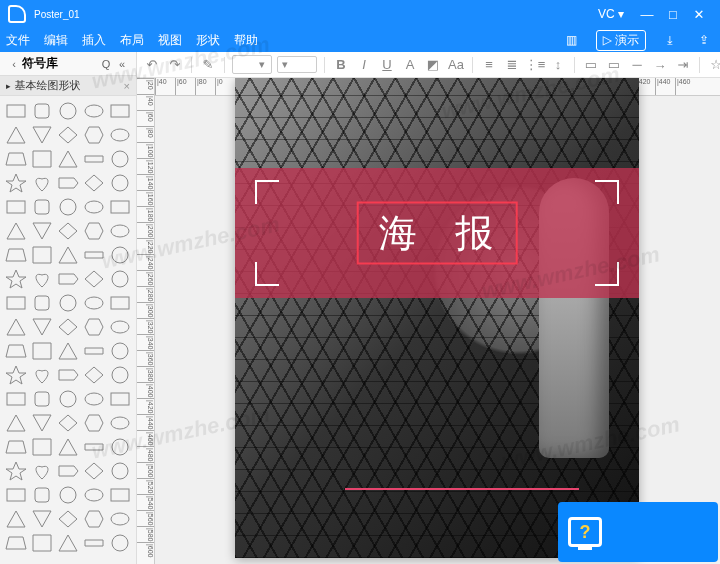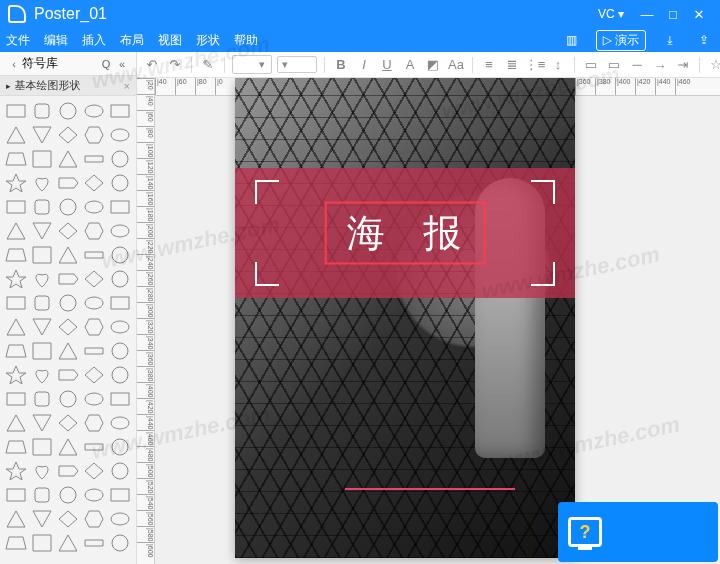--- a/index.html
+++ b/index.html
@@ -1,35 +1,35 @@
 <!DOCTYPE html>
 <html><head>
 <meta charset="utf-8">
 <style>
 * { margin: 0; padding: 0; box-sizing: border-box; user-select: none; }
 body { width: 720px; height: 564px; font-family: "Microsoft YaHei", sans-serif; font-size: 12px; background: #fff; overflow: hidden; position: relative; }
 
 .titlebar { height: 28px; background: #1a8cff; display: flex; align-items: center; color: #fff; padding: 0 8px; }
 .titlebar .logo { width: 18px; height: 18px; border: 2px solid #fff; border-radius: 3px 10px 3px 3px; margin-right: 8px; }
-.titlebar .title { font-size: 16px; flex: 0 0 auto; }
+.titlebar .title { font-size: 10px; flex: 0 0 auto; }
 .titlebar .spacer { flex: 1; }
 .titlebar .vc { margin-right: 10px; font-size: 12px; }
 .titlebar .winbtn { width: 26px; text-align: center; font-size: 13px; cursor: pointer; }
 
 .menubar { height: 24px; background: #1a8cff; display: flex; align-items: center; color: #fff; padding: 0 6px; gap: 14px; font-size: 12px; }
 .menubar .mitem { cursor: pointer; }
 .menubar .spacer { flex: 1; }
 .menubar .ricon { width: 20px; height: 18px; display: flex; align-items: center; justify-content: center; cursor: pointer; }
 .menubar .demo { border: 1px solid #fff; border-radius: 3px; padding: 1px 6px; display: flex; align-items: center; gap: 3px; }
 
 .workrow { display: flex; height: calc(100% - 52px); }
 
 .leftpanel { width: 146px; background: #f3f3f3; border-right: 1px solid #ddd; display: flex; flex-direction: column; }
 .lp-header { height: 24px; display: flex; align-items: center; padding: 0 6px; border-bottom: 1px solid #ddd; background: #f9f9f9; }
-.lp-header .txt { font-weight: normal; flex: 1; }
+.lp-header .txt { font-weight: bold; flex: 1; }
 .lp-header .btn { width: 16px; text-align: center; color: #666; cursor: pointer; font-size: 11px; }
 .lp-sub { height: 20px; display: flex; align-items: center; padding: 0 6px; font-size: 11px; color: #333; background: #e8e8e8; border-bottom: 1px solid #ddd; }
 .lp-sub .tri { margin-right: 4px; font-size: 9px; }
 .lp-sub .x { margin-left: auto; color: #999; cursor: pointer; }
 .shapes { flex: 1; overflow: hidden; padding: 4px; }
 .shape-grid { display: grid; grid-template-columns: repeat(5, 1fr); gap: 2px; }
 .shape { height: 22px; display: flex; align-items: center; justify-content: center; cursor: pointer; }
 .shape svg { stroke: #888; fill: none; stroke-width: 1; }
 
 .centercol { flex: 1; display: flex; flex-direction: column; background: #fff; }
@@ -37,21 +37,21 @@
 .toolbar .tb { width: 18px; height: 18px; display: flex; align-items: center; justify-content: center; cursor: pointer; font-size: 13px; }
 .toolbar .sep { width: 1px; height: 16px; background: #ddd; margin: 0 2px; }
 .toolbar .sel { border: 1px solid #ccc; padding: 1px 4px; font-size: 11px; min-width: 40px; background: #fff; border-radius: 2px; }
 
 .rulerwrap { flex: 1; display: flex; position: relative; background: #f0f0f0; }
 .vruler { width: 18px; background: #f8f8f8; border-right: 1px solid #ccc; position: relative; overflow: hidden; }
 .vruler .tick { position: absolute; left: 0; width: 100%; border-top: 1px solid #aaa; font-size: 7px; color: #666; writing-mode: vertical-rl; text-align: center; padding-top: 1px; }
 .canvasarea { flex: 1; position: relative; overflow: hidden; }
 .hruler { height: 18px; background: #f8f8f8; border-bottom: 1px solid #ccc; position: relative; overflow: hidden; }
 .hruler .tick { position: absolute; top: 0; height: 100%; border-left: 1px solid #aaa; font-size: 7px; color: #666; padding-left: 1px; }
-.canvas { position: absolute; left: 80px; top: 0; width: 340px; height: 480px; background: #222; box-shadow: 0 2px 10px rgba(0,0,0,0.3); overflow: hidden; }
+.canvas { position: absolute; left: 80px; top: 0; width: 404px; height: 480px; background: #222; box-shadow: 0 2px 10px rgba(0,0,0,0.3); overflow: hidden; }
 .building { position: absolute; inset: 0; background:
   radial-gradient(circle at 70% 40%, #888 0%, #555 20%, transparent 21%),
   linear-gradient(135deg, #999 0%, #333 50%, #111 100%);
 }
 .building::before { content: ""; position: absolute; inset: 0; background:
   repeating-linear-gradient(60deg, rgba(0,0,0,0.5) 0 2px, transparent 2px 18px),
   repeating-linear-gradient(-60deg, rgba(0,0,0,0.5) 0 2px, transparent 2px 18px),
   repeating-linear-gradient(0deg, rgba(0,0,0,0.4) 0 1px, transparent 1px 22px);
 }
 .building::after { content:""; position:absolute; right: 30px; top: 100px; width: 70px; height: 280px; background: linear-gradient(180deg,#ccc,#777); border-radius: 35px 35px 10px 10px; box-shadow: inset -10px 0 20px rgba(0,0,0,0.4);}

